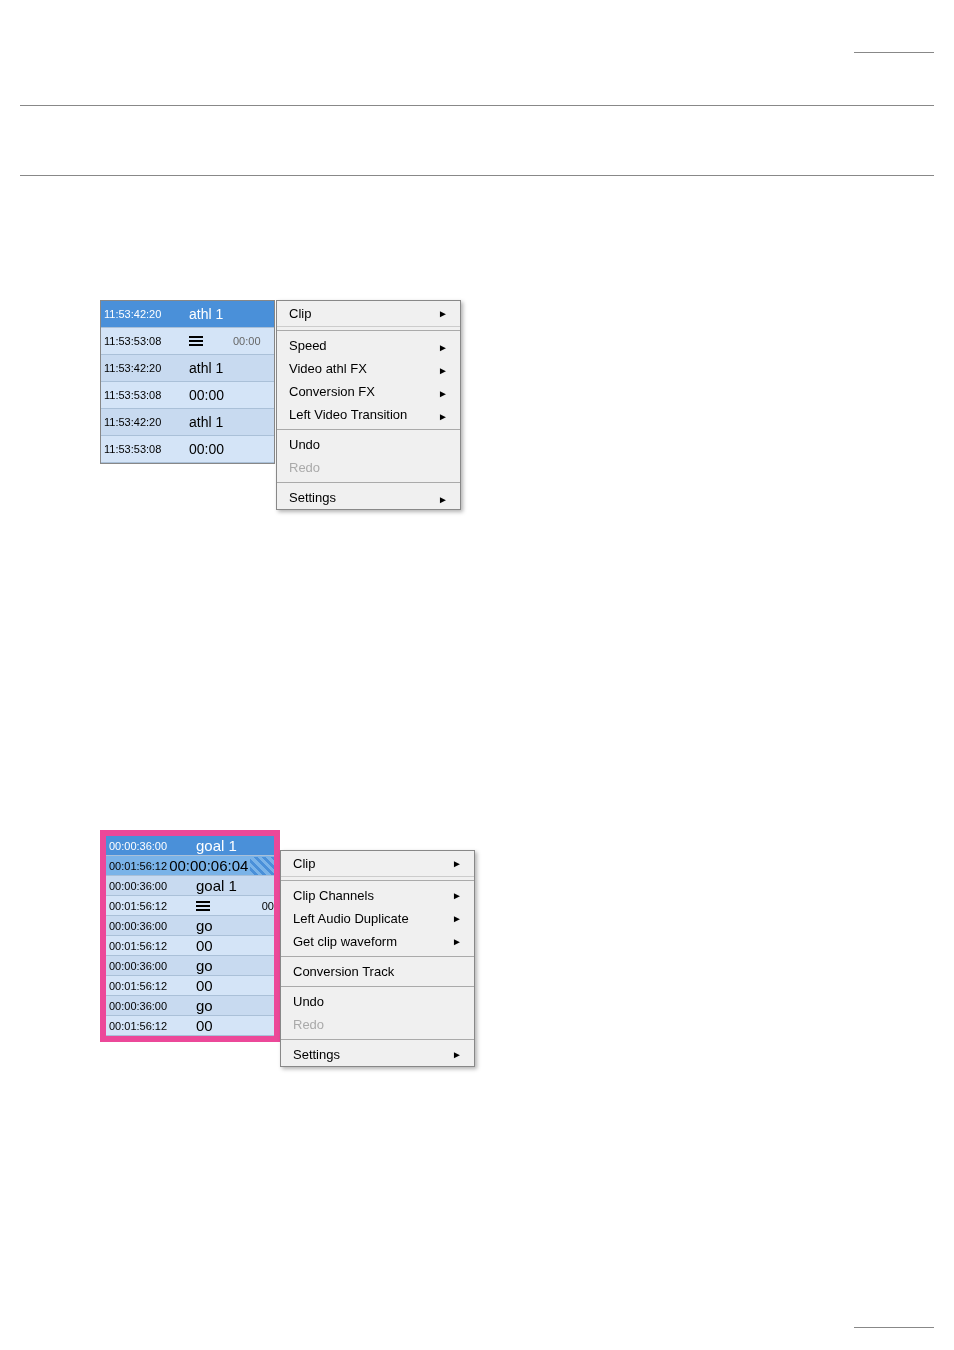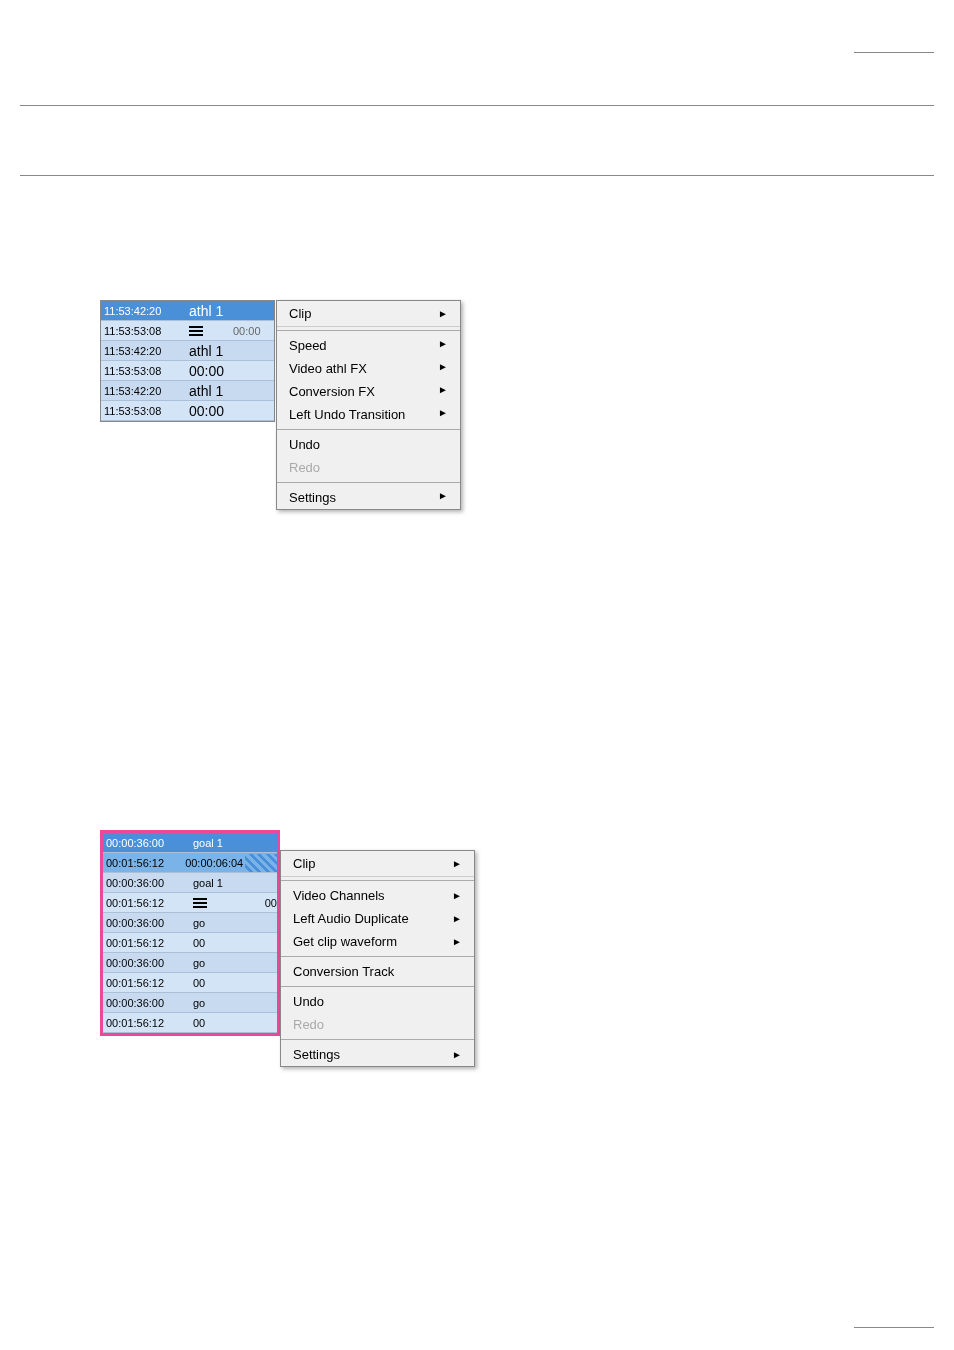--- a/index.html
+++ b/index.html
@@ -55,21 +55,21 @@
     }
 
     
     .track-list {
       width: 175px;
       background: #d4e4f7;
       border: 1px solid #888;
     }
     .track-row {
       display: flex;
-      height: 20px;
+      height: 27px;
       align-items: center;
       border-bottom: 1px solid #aac0d8;
     }
     .track-row.alt {
       background: #c8daf0;
     }
     .track-time {
       width: 85px;
       font-size: 11px;
       padding-left: 3px;
@@ -98,21 +98,21 @@
       left: 176px;
       top: 0;
       width: 185px;
       background: #f0f0f0;
       border: 1px solid #888;
       box-shadow: 2px 2px 4px rgba(0,0,0,0.3);
     }
     .menu-item {
       padding: 4px 12px;
       display: flex;
-      align-items: flex-start;
+      align-items: flex-end;
       justify-content: space-between;
       cursor: pointer;
       font-size: 13px;
     }
     .menu-item.disabled {
       color: #aaa;
       cursor: default;
     }
     .menu-separator {
       border-top: 1px solid #aaa;
@@ -135,21 +135,21 @@
     .section-bottom {
       position: absolute;
       top: 830px;
       left: 100px;
     }
 
     
     .audio-track-list {
       width: 180px;
       background: #d4e4f7;
-      border: 3px solid #ec4899;
+      border: 6px solid #ec4899;
     }
     .audio-track-row {
       display: flex;
       height: 20px;
       align-items: center;
       border-bottom: 1px solid #aac0d8;
     }
     .audio-track-row.selected {
       background: #4a90d9;
       color: #fff;
@@ -166,21 +166,21 @@
     }
     .atrack-time {
       width: 88px;
       font-size: 11px;
       padding-left: 3px;
       color: #000;
       white-space: nowrap;
     }
     .atrack-name {
       flex: 1;
-      font-size: 11px;
+      font-size: 15px;
       padding-left: 2px;
       white-space: nowrap;
     }
 
     
     .clip-indicator {
       width: 35px;
       height: 18px;
       background: repeating-linear-gradient(
         45deg,
@@ -300,21 +300,21 @@
     </div>
     <div class="menu-item">
       <span>Video athl FX</span>
       <span class="menu-arrow">►</span>
     </div>
     <div class="menu-item">
       <span>Conversion FX</span>
       <span class="menu-arrow">►</span>
     </div>
     <div class="menu-item">
-      <span>Left Undo Transition</span>
+      <span>Left Video Transition</span>
       <span class="menu-arrow">►</span>
     </div>
     <div class="menu-separator"></div>
     <div class="menu-item">
       <span>Undo</span>
     </div>
     <div class="menu-item disabled">
       <span>Redo</span>
     </div>
     <div class="menu-separator"></div>
@@ -379,21 +379,21 @@
     </div>
   </div>
 
   <div class="context-menu-2">
     <div class="menu-top-item-2">
       <span>Clip</span>
       <span class="menu-arrow">►</span>
     </div>
     <div class="menu-separator-2"></div>
     <div class="menu-item-2">
-      <span>Video Channels</span>
+      <span>Clip Channels</span>
       <span class="menu-arrow">►</span>
     </div>
     <div class="menu-item-2">
       <span>Left Audio Duplicate</span>
       <span class="menu-arrow">►</span>
     </div>
     <div class="menu-item-2">
       <span>Get clip waveform</span>
       <span class="menu-arrow">►</span>
     </div>

